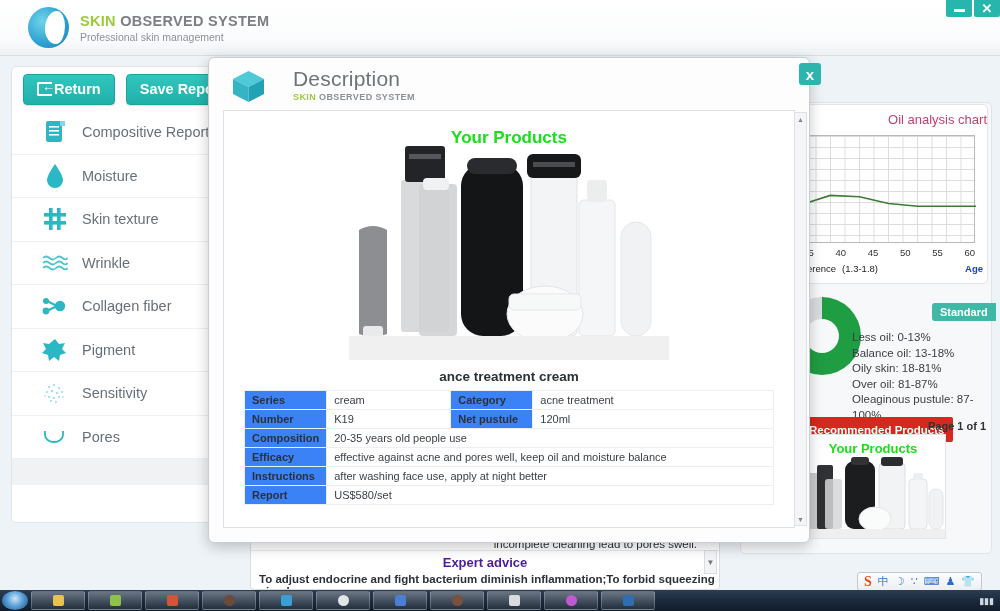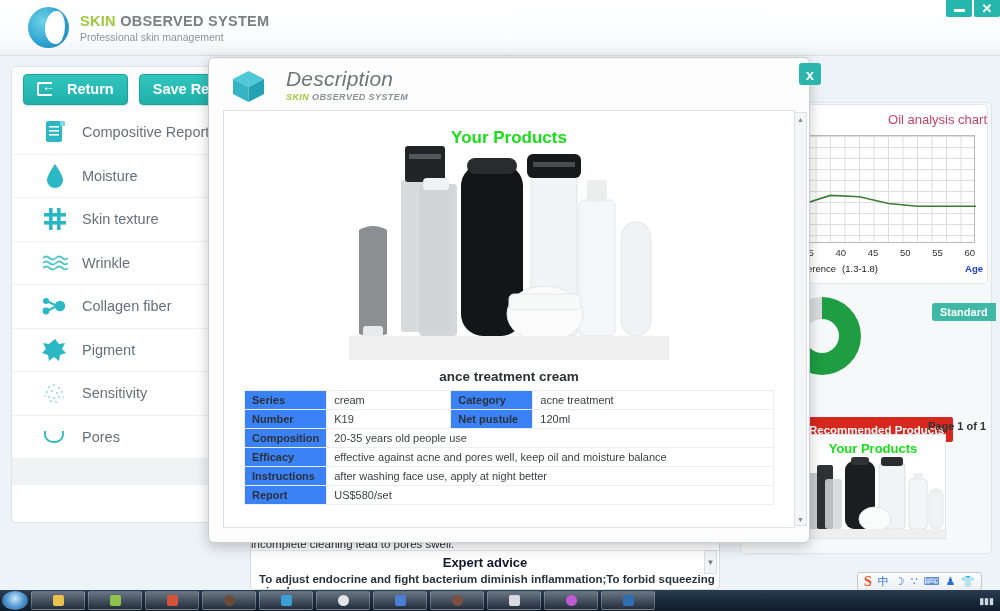--- a/index.html
+++ b/index.html
@@ -43,21 +43,21 @@
 
   
   .toolbar {
     position: absolute; left: 11px; top: 66px; width: 625px; height: 45px;
     background: #fdfdfd; border: 1px solid #dfe4e8; border-bottom: none;
     border-radius: 5px 5px 0 0; display: flex; align-items: center; padding-left: 11px; gap: 11px;
   }
   .tb-btn {
     height: 31px; background: linear-gradient(to bottom, #32c6bf, #1fb0aa);
     color: #fff; font-size: 14.5px; font-weight: bold; border-radius: 4px;
-    display: flex; align-items: center; gap: 15px; padding: 0 13px;
+    display: flex; align-items: center; gap: 2px; padding: 0 13px;
     border: 1px solid #1aa49e; box-shadow: 0 1px 1px rgba(0,0,0,.12);
   }
   .ret-ico { width: 15px; height: 14px; border: 2px solid #fff; border-right: none;
              border-radius: 2px 0 0 2px; position: relative; }
   .ret-ico:after { content:'←'; position:absolute; left:3px; top:-5px; font-size:13px; }
 
   
   .panel-left {
     position: absolute; left: 11px; top: 111px; width: 625px; height: 412px;
     background: #fff; border: 1px solid #dfe4e8; border-top: none;
@@ -135,40 +135,40 @@
   .rec-label {
     position: absolute; width: 100%; text-align: center; top: 6px;
     font-size: 13px; font-weight: bold; color: #18e018; z-index: 3;
   }
 
   
   .bottom-panel {
     position: absolute; left: 250px; top: 535px; width: 470px; height: 55px;
     background: #fff; border: 1px solid #d8dde2; border-radius: 4px; overflow: hidden;
   }
-  .bp-row1 { font-size: 11.5px; color:#2c3138; text-align: left; padding: 2px 22px 0 0;
+  .bp-row1 { font-size: 11.5px; color:#2c3138; text-align: right; padding: 2px 22px 0 0;
              border-bottom: 1px solid #e8ebee; }
-  .bp-title { text-align: center; font-size: 13px; font-weight: bold; color:#0f172a; padding: 4px 0 3px; }
+  .bp-title { text-align: center; font-size: 13px; font-weight: bold; color:#4c1d95; padding: 4px 0 3px; }
   .bp-row3 { font-size: 11.5px; font-weight: bold; color:#2c3138; padding-left: 8px; }
   .bp-scroll {
     position: absolute; right: 2px; top: 14px; width: 13px; height: 24px;
     background: #f2f4f6; border: 1px solid #d8dde2; display:flex; align-items:center; justify-content:center;
     font-size: 8px; color:#777;
   }
 
   
   .modal {
     position: absolute; left: 208px; top: 57px; width: 602px; height: 486px;
     background: #fdfdfd; border: 1px solid #c9ced4; border-radius: 6px;
     box-shadow: 0 4px 14px rgba(0,0,0,.22); z-index: 40;
   }
   .modal-head { height: 52px; position: relative; padding: 9px 0 0 22px; display:flex; }
   .cube { width: 35px; height: 35px; position: relative; flex: none; margin-top: 2px; }
   .cube svg { display:block; }
-  .modal-title-wrap { margin-left: 20px; font-style: italic; }
+  .modal-title-wrap { margin-left: 27px; }
   .modal-title { font-size: 21px; color: #6f7479; letter-spacing: .2px; }
   .modal-sub { font-size: 9px; font-weight: bold; letter-spacing: .4px; color:#8b9096; margin-top: 1px; }
   .modal-sub .skin { color:#9ec93a; }
   .modal-close {
     position: absolute; right: -12px; top: 5px; width: 22px; height: 22px;
     background: #2bb5ad; color: #fff; font-size: 15px; font-weight: bold;
     display: flex; align-items: center; justify-content: center; border-radius: 3px;
   }
   .modal-body {
     position: absolute; left: 14px; top: 52px; right: 14px; bottom: 14px;
@@ -371,20 +371,27 @@
       <span>result</span>
       <span class="legend-chip"></span>
       <span>Reference</span>
       <span>(1.3-1.8)</span>
       <span class="legend-age">Age</span>
     </div>
   </div>
 
   <div class="donut"></div>
   <div class="std-badge">Standard</div>
+  <div class="scale-list" id="scale-list">
+      <div>Less oil: 0-13%</div>
+      <div>Balance oil: 13-18%</div>
+      <div>Oily skin: 18-81%</div>
+      <div>Over oil: 81-87%</div>
+      <div>Oleaginous pustule: 87-100%</div>
+    </div>
 
   <div class="rec-banner">Recommended Products</div>
   <div class="page-of">Page 1 of 1</div>
   <div class="rec-img">
     <div class="rec-label">Your Products</div>
     <svg width="146" height="105" viewBox="0 0 146 105">
       <rect width="146" height="105" fill="#ffffff"></rect>
       <rect x="6" y="38" width="16" height="56" rx="2" fill="#c9cbcd"></rect>
       <rect x="16" y="30" width="16" height="64" rx="2" fill="#2f3134"></rect>
       <rect x="24" y="44" width="17" height="50" rx="3" fill="#d4d6d8" opacity=".85"></rect>

